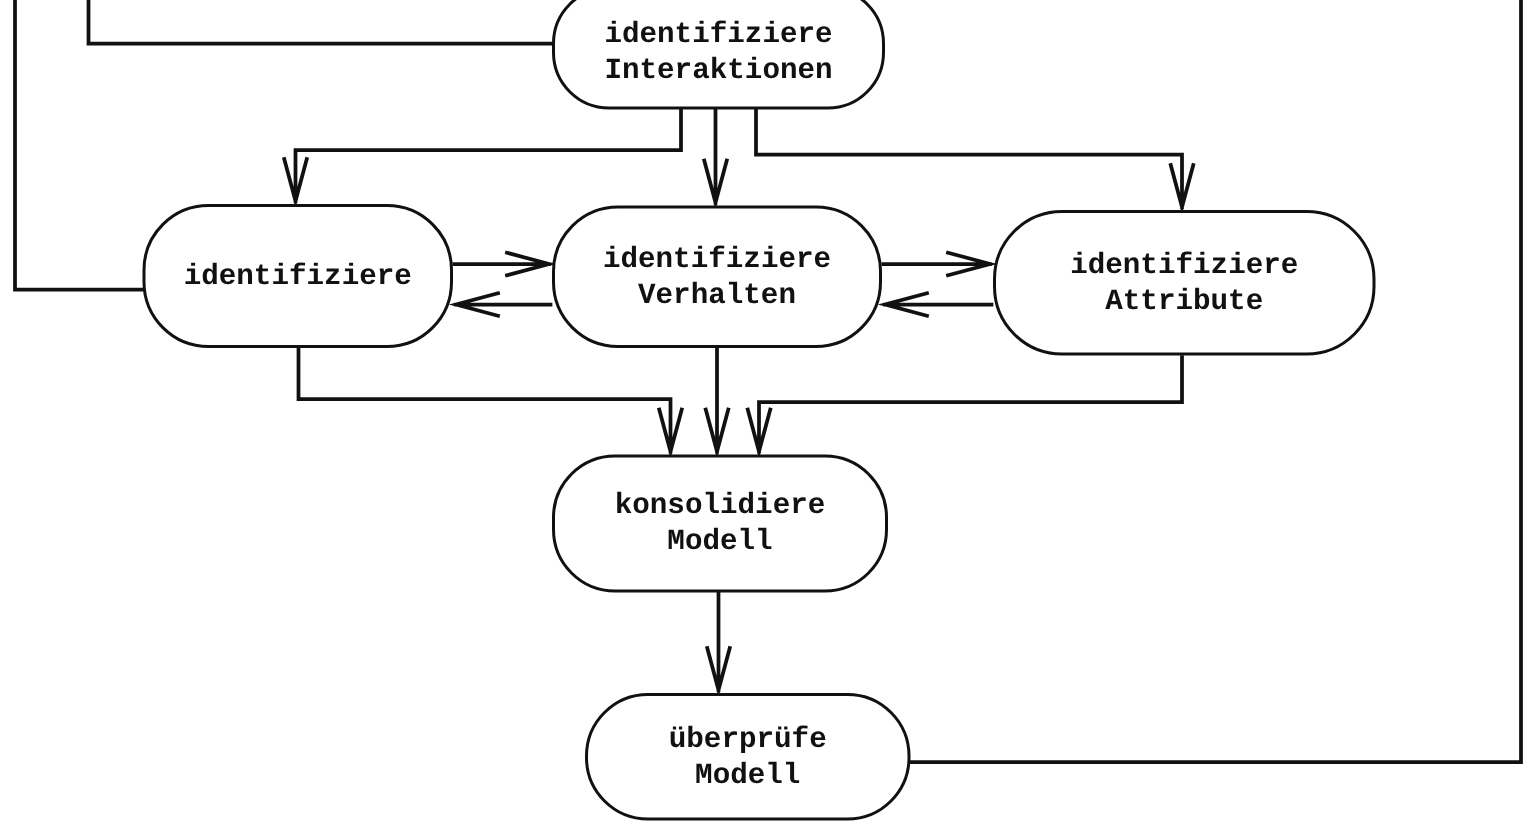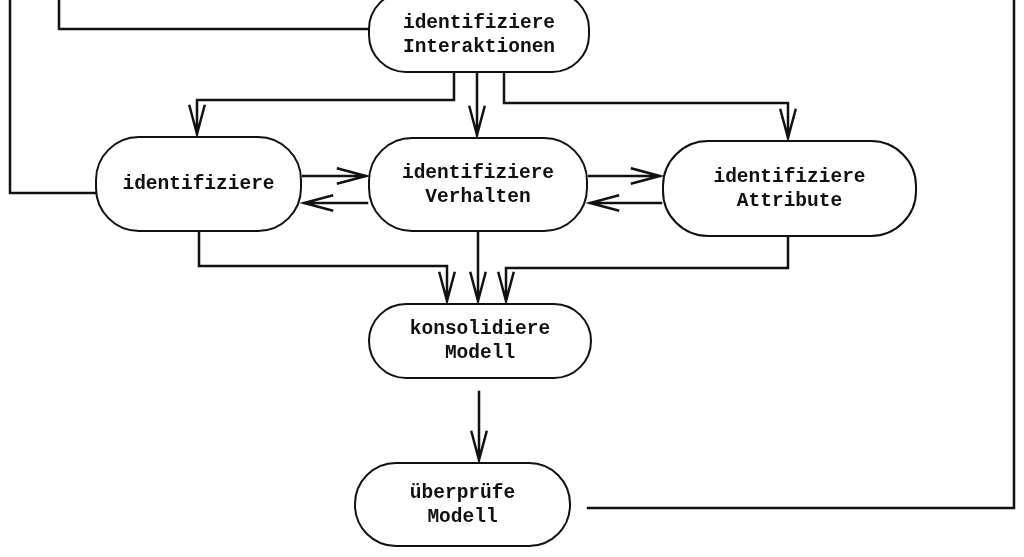--- a/index.html
+++ b/index.html
@@ -34,22 +34,22 @@
     font: bold 19.5px/24px "Liberation Mono", monospace;
     text-align: center;
     white-space: nowrap;
   }
   .node .nl { height: 24px; }
 
   #node-interaktionen  { left: 368px; top: -9px;  width: 222px; height: 82px; border-radius: 38px; padding-top: 6px; }
   #node-assoziationen  { left: 95px;  top: 136px; width: 207px; height: 96px; border-radius: 44px; }
   #node-attribute      { left: 368px; top: 137px; width: 220px; height: 95px; border-radius: 44px; }
   #node-verhalten      { left: 662px; top: 140px; width: 255px; height: 97px; border-radius: 46px; }
-  #node-konsolidiere   { left: 368px; top: 303px; width: 224px; height: 76px; border-radius: 42px; }
-  #node-ueberpruefe    { left: 354px; top: 462px; width: 217px; height: 85px; border-radius: 42px; }
+  #node-konsolidiere   { left: 368px; top: 303px; width: 224px; height: 92px; border-radius: 42px; }
+  #node-ueberpruefe    { left: 390px; top: 462px; width: 217px; height: 85px; border-radius: 42px; }
 </style>
 </head>
 <body>
 
 <svg id="edge-layer" viewBox="0 0 1024 557" xmlns="http://www.w3.org/2000/svg" aria-hidden="true">
 
   <path d="M10 0 V193 H96"></path>
 
   <path d="M59 0 V29 H369"></path>
 

